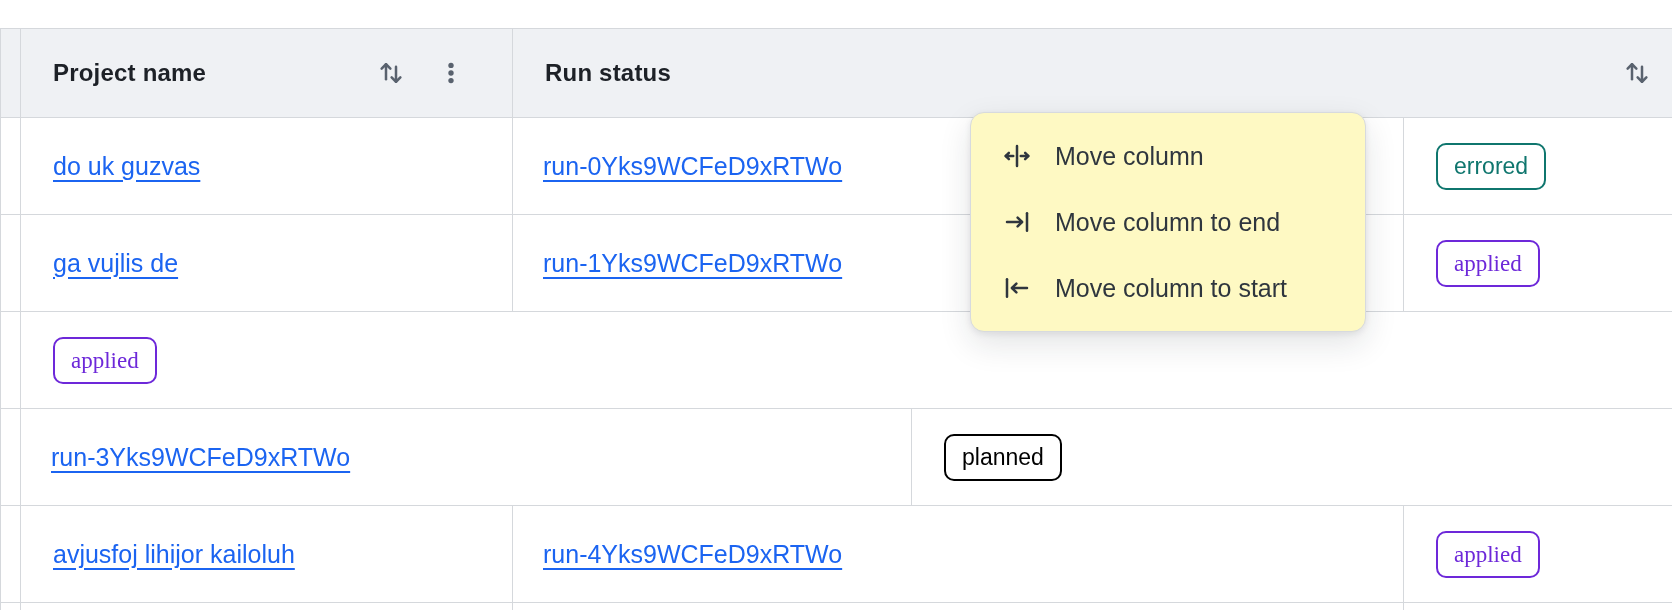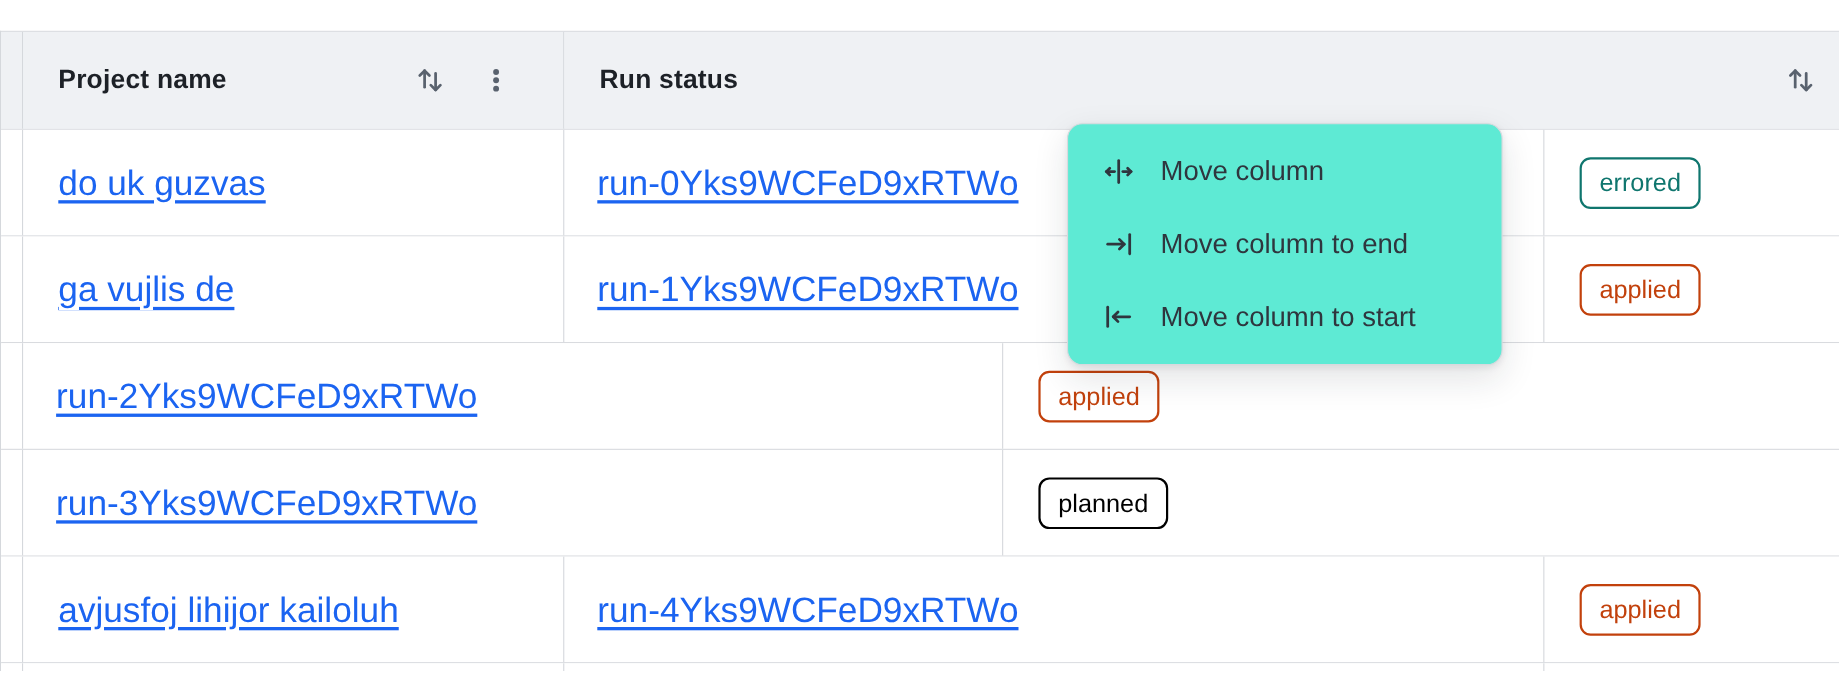--- a/index.html
+++ b/index.html
@@ -22,21 +22,21 @@
   .cell.col-status  { flex: 1 1 auto; border-right: none; padding-left: 32px; padding-right: 18px; }
 
   .thead { height: 89px; background: #eff1f4; border-bottom: 1px solid #d5d8dc; }
   .thead .cell { background: #eff1f4; }
   .th-label { font-size: 24px; font-weight: 700; letter-spacing: 0.2px; color: #1d2127; }
 
   .tbody-row { height: 97px; background: #ffffff; border-bottom: 1px solid #d5d8dc; }
   .tbody-row.partial { height: 7px; border-bottom: none; }
 
   .cell-link {
-    font-size: 32px; color: #1b64f1; text-decoration: underline;
+    font-size: 25px; color: #1b64f1; text-decoration: underline;
     text-underline-offset: 5px; cursor: pointer;
   }
 
   
   .icon-box { display: inline-flex; align-items: center; justify-content: center; cursor: pointer; }
   .sort-box { margin-left: auto; width: 34px; height: 34px; }
   .kebab-box { width: 34px; height: 34px; margin-left: 26px; margin-right: 44px; }
 
   .kebab-btn {
     margin-left: 22px; margin-right: 26px;
@@ -51,28 +51,28 @@
 
   
   .badge {
     display: inline-flex; align-items: center;
     font-size: 23px; line-height: 1;
     padding: 10px 16px;
     border: 2px solid currentColor; border-radius: 10px;
     background: #ffffff;
   }
   .badge.errored { color: #0f766e; }
-  .badge.applied { color: #c2410c; }
+  .badge.applied { color: #6d28d9; font-family: Liberation Serif, serif; }
   .badge.planned { color: #000000; }
 
   
   .menu {
     position: absolute; left: 970px; top: 112px;
     width: 396px; padding: 10px 0;
-    background: #5eead4;
+    background: #fef9c3;
     border: 1px solid #d7dade; border-radius: 14px;
     box-shadow: 0 12px 32px rgba(25, 30, 40, 0.12), 0 2px 6px rgba(25, 30, 40, 0.08);
     z-index: 10;
   }
   .menu-item {
     height: 66px; display: flex; align-items: center;
     padding: 0 30px; gap: 22px;
     font-size: 25px; color: #2f363e;
     cursor: pointer;
   }
@@ -150,23 +150,20 @@
       <div class="cell col-runid">
         <a class="cell-link">run-1Yks9WCFeD9xRTWo</a>
       </div>
       <div class="cell col-status">
         <span class="badge applied">applied</span>
       </div>
     </div>
 
     <div class="row tbody-row">
       <div class="cell gutter"></div>
-      <div class="cell col-runid">
-        <a class="cell-link">run-2Yks9WCFeD9xRTWo</a>
-      </div>
       <div class="cell col-status">
         <span class="badge applied">applied</span>
       </div>
     </div>
 
     <div class="row tbody-row">
       <div class="cell gutter"></div>
       <div class="cell col-runid">
         <a class="cell-link">run-3Yks9WCFeD9xRTWo</a>
       </div>

